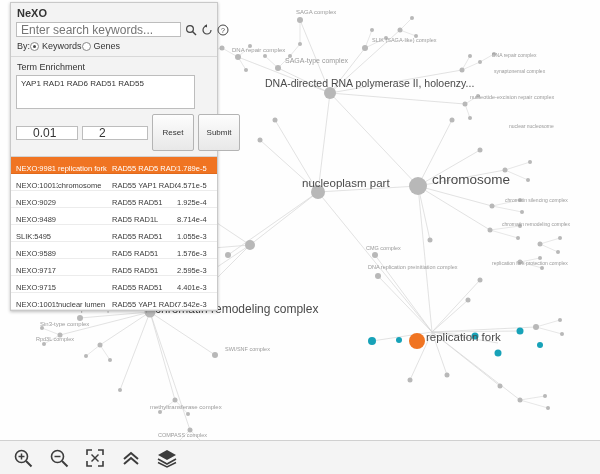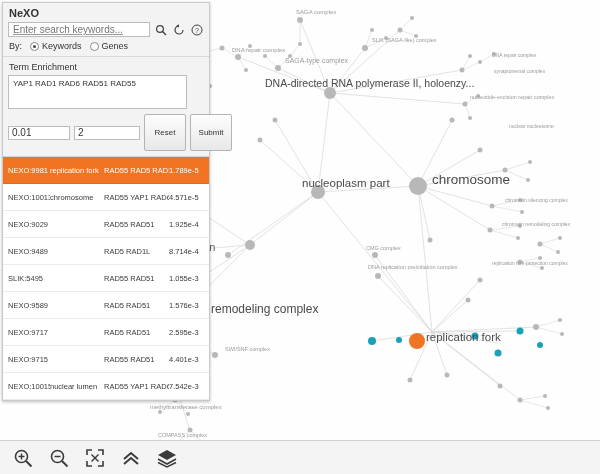--- a/index.html
+++ b/index.html
@@ -38,21 +38,21 @@
   .net-label.big {
     fill: #5d5d5d;
   }
   .net-label.huge {
     fill: #4a4a4a;
   }
 
   
   #panel {
     position: absolute;
-    left: 2px;
+    left: 10px;
     top: 2px;
     width: 206px;
     background: #f3f3f3;
     border: 1px solid #c9c9c9;
     box-shadow: 0 1px 3px rgba(0,0,0,0.25);
     font-size: 9px;
     color: #333;
     z-index: 20;
   }
   .panel-title {
@@ -65,40 +65,39 @@
     display: flex;
     align-items: center;
     padding: 0 5px 4px 5px;
     gap: 4px;
   }
   .search-input {
     flex: 1;
     height: 15px;
     border: 1px solid #bdbdbd;
     background: #fff;
-    font-size: 10px;
+    font-size: 12px;
     color: #9a9a9a;
     padding: 0 4px;
     font-family: "Liberation Sans", sans-serif;
     box-sizing: border-box;
-    text-decoration: underline;
   }
   .icon-btn {
     width: 15px; height: 15px;
     display: inline-flex;
     align-items: center;
     justify-content: center;
     color: #5a5a5a;
   }
   .icon-btn svg { display: block; }
 
   .by-row {
     display: flex;
     align-items: center;
-    gap: 8px;
+    gap: 0;
     padding: 0 6px 5px 6px;
     font-size: 9px;
   }
   .radio {
     display: inline-flex;
     align-items: center;
     gap: 3px;
   }
   .radio .dot {
     width: 9px; height: 9px;
@@ -142,22 +141,22 @@
     display: flex;
     align-items: center;
     gap: 4px;
     padding: 0 5px 5px 5px;
   }
   .filter-input {
     width: 62px;
     height: 14px;
     border: 1px solid #bdbdbd;
     background: #fff;
-    font-size: 10px;
-    padding: 0 3px;
+    font-size: 12px;
+    padding: 0 16px;
     box-sizing: border-box;
     font-family: "Liberation Sans", sans-serif;
     color: #333;
   }
   .filter-input.wide { width: 66px; }
   .btn {
     height: 15px;
     min-width: 30px;
     border: 1px solid #b4b4b4;
     border-radius: 2px;
@@ -171,22 +170,22 @@
     font-family: "Liberation Sans", sans-serif;
   }
 
   
   .results {
     background: #fff;
     border-top: 1px solid #d3d3d3;
   }
   .res-row {
     display: flex;
-    align-items: center;
-    height: 27px;
+    align-items: flex-end;
+    height: 17px;
     border-bottom: 1px solid #ececec;
     font-size: 7.5px;
     color: #3a3a3a;
     padding: 0 2px;
     box-sizing: border-box;
   }
   .res-row.selected {
     background: #f07422;
     color: #fff;
     border-bottom: 1px solid #e06a1c;

